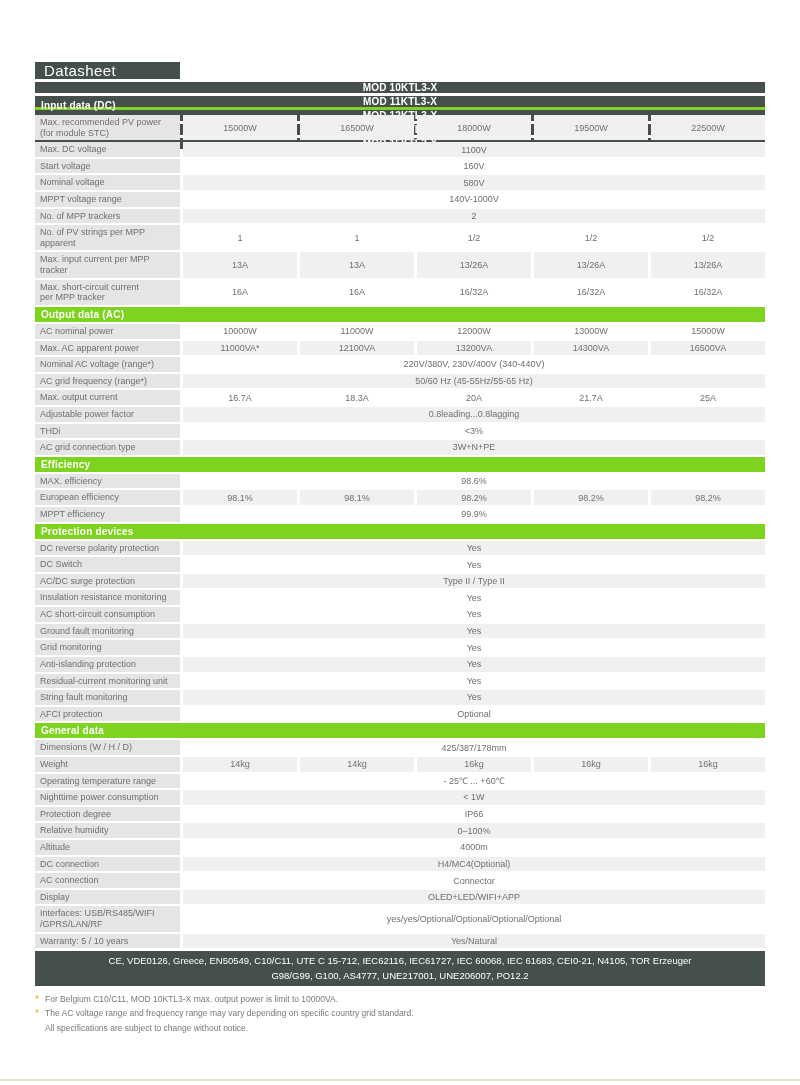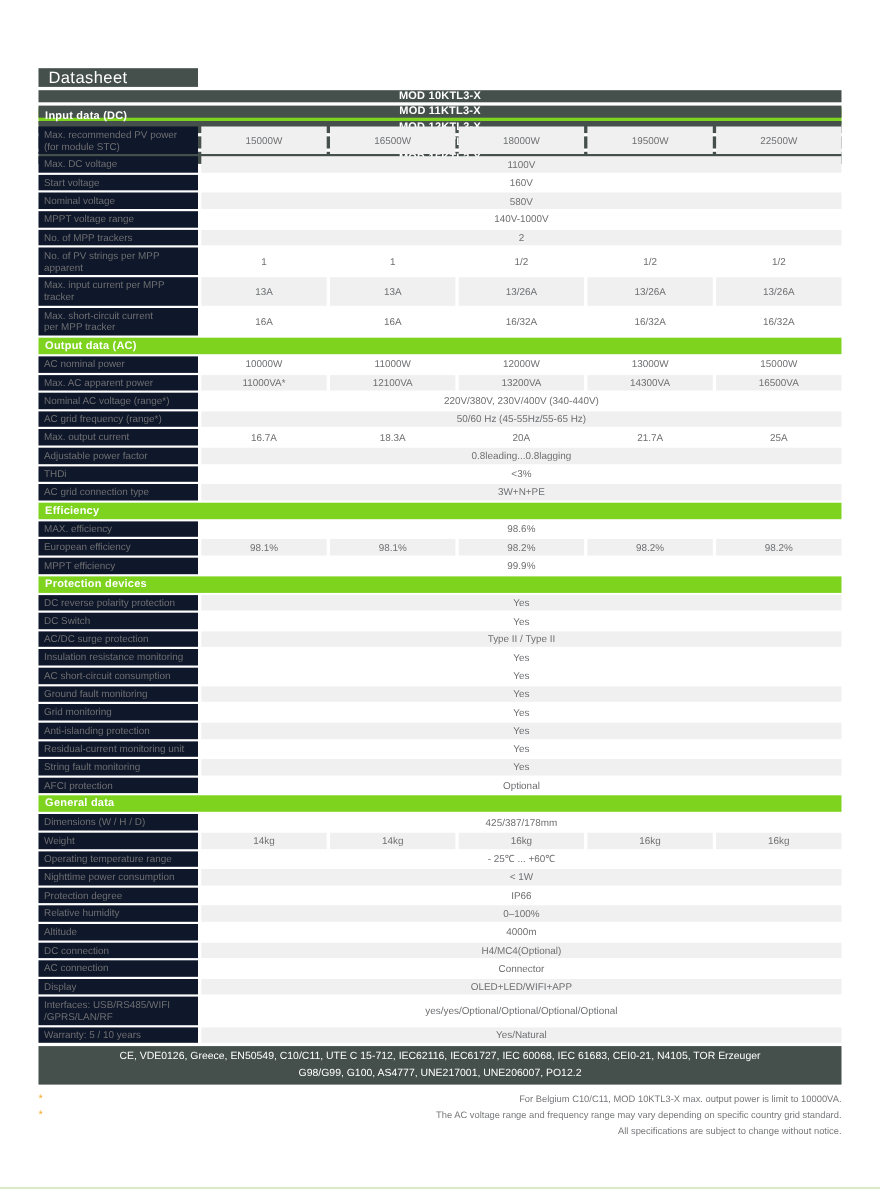--- a/index.html
+++ b/index.html
@@ -21,36 +21,36 @@
   .th{background:var(--header-dark);color:#ffffff;display:flex;align-items:center;}
   .th.title{width:145px;font-size:15px;font-weight:400;padding-left:9px;letter-spacing:0.4px;}
   .th.model{flex:1;justify-content:center;font-size:10px;font-weight:bold;letter-spacing:0.2px;}
 
   
   .secbar{height:15px;line-height:15px;background:var(--brand-green);color:#ffffff;
           font-size:10px;font-weight:bold;padding-left:6px;margin-bottom:2px;letter-spacing:0.2px;}
 
   
   .row{display:flex;gap:3px;margin-bottom:2px;align-items:stretch;}
-  .label-cell{width:145px;background:#0f172a;color:var(--text-gray);font-size:9px;
+  .label-cell{width:145px;background:#e5e5e5;color:var(--text-gray);font-size:9px;
               display:flex;align-items:center;padding:2px 2px 2px 5px;min-height:14px;
               white-space:pre-line;line-height:1.18;}
   .value-cell{flex:1;color:var(--text-gray);font-size:9px;display:flex;align-items:center;
               justify-content:center;min-height:14px;background:#ffffff;text-align:center;}
   .value-cell.shaded{background:var(--row-shade);}
 
   
   .certbar{background:var(--header-dark);color:#ffffff;text-align:center;font-size:9.5px;
            line-height:1.5;padding:3px 14px;margin-top:3px;}
 
   
   .notes{margin-top:7px;color:#77787a;font-size:8.5px;line-height:1.45;}
   .note{display:flex;}
   .note .star{width:10px;color:var(--note-star);font-size:10px;flex:0 0 10px;text-align:left;}
-  .note .note-text{flex:1;text-align:right;}
+  .note .note-text{flex:1;}
 
   
   .footer{position:absolute;left:35px;top:1084px;width:740px;color:#6e6f71;}
   .footer-line1{font-size:8.5px;white-space:nowrap;}
   .company{font-weight:bold;color:#3f4547;font-size:9px;margin-right:10px;}
   .address{color:#6e6f71;}
   .footer-line2{margin-top:2px;font-size:8.5px;color:#6e6f71;}
   .footer-line2 .lab{margin-right:4px;}
   .footer-line2 .val{margin-right:26px;}
   .bottom-rule{position:absolute;left:0;right:0;top:1079px;height:2px;background:var(--rule-green);}

